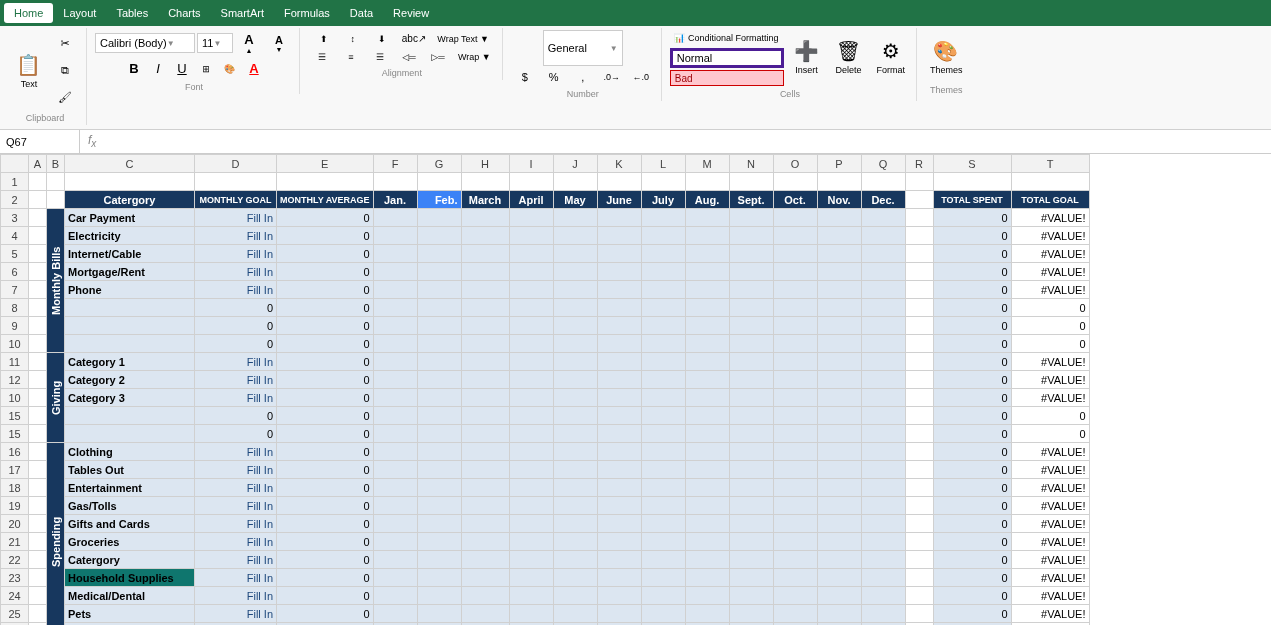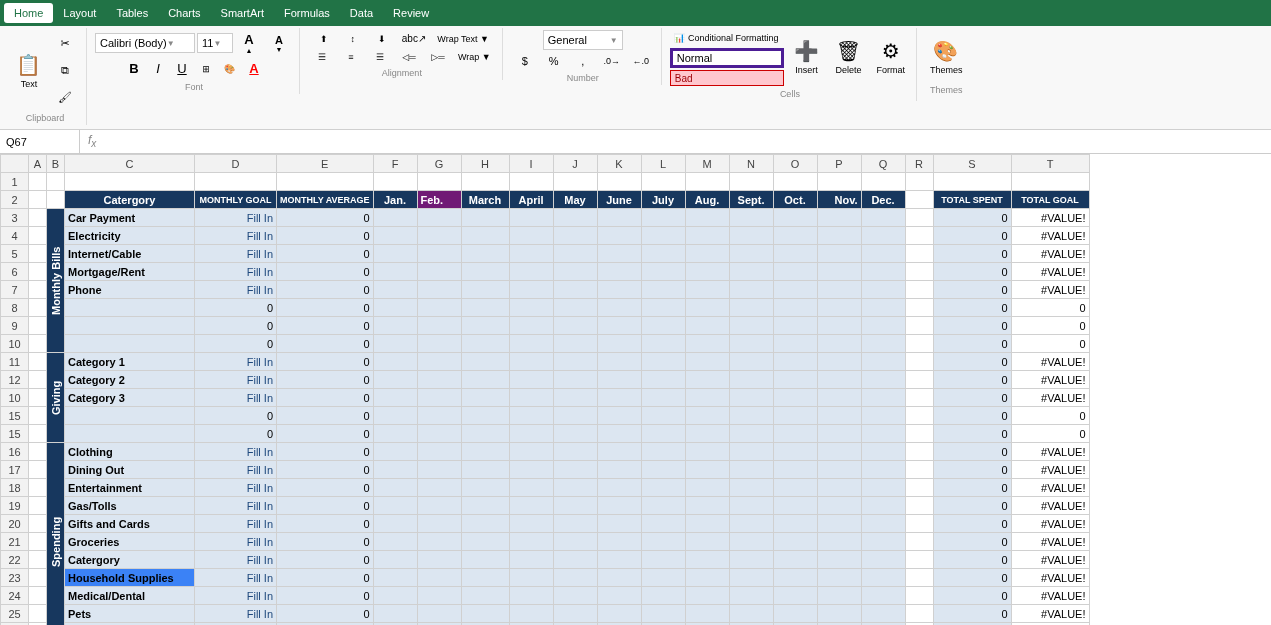--- a/index.html
+++ b/index.html
@@ -176,21 +176,21 @@
       height: 20px;
       width: 36px;
     }
     .format-dropdown {
       display: flex;
       align-items: center;
       border: 1px solid #ccc;
       background: white;
       padding: 1px 4px;
       font-size: 11px;
-      height: 20px;
+      height: 36px;
       min-width: 80px;
     }
     .normal-box { border: 3px solid #4c1d95; background: white; padding: 1px 4px; height: 20px; min-width: 70px; display: flex; align-items: center; }
     .bad-box { border: 1px solid #c00; background: #ffc7ce; color: #9c0006; padding: 1px 4px; height: 16px; min-width: 70px; display: flex; align-items: center; font-size: 10px; }
 
     .grid-wrapper {
       overflow: auto;
       max-height: 490px;
       max-width: 1271px;
     }
@@ -437,30 +437,30 @@
         </tr>
 
         <tr>
           <td class="row-header">2</td>
           <td></td>
           <td></td>
           <td style="background:#17375e;color:white;font-weight:bold;text-align:center;">Catergory</td>
           <td style="background:#17375e;color:white;font-weight:bold;text-align:center;font-size:9px;">MONTHLY GOAL</td>
           <td style="background:#17375e;color:white;font-weight:bold;text-align:center;font-size:9px;">MONTHLY AVERAGE</td>
           <td style="background:#17375e;color:white;font-weight:bold;text-align:center;">Jan.</td>
-          <td style="background:#701a75;color:white;font-weight:bold;text-align:left;">Feb.</td>
+          <td style="background:#3b82f6;color:white;font-weight:bold;text-align:right;">Feb.</td>
           <td style="background:#17375e;color:white;font-weight:bold;text-align:center;">March</td>
           <td style="background:#17375e;color:white;font-weight:bold;text-align:center;">April</td>
           <td style="background:#17375e;color:white;font-weight:bold;text-align:center;">May</td>
           <td style="background:#17375e;color:white;font-weight:bold;text-align:center;">June</td>
           <td style="background:#17375e;color:white;font-weight:bold;text-align:center;">July</td>
           <td style="background:#17375e;color:white;font-weight:bold;text-align:center;">Aug.</td>
           <td style="background:#17375e;color:white;font-weight:bold;text-align:center;">Sept.</td>
           <td style="background:#17375e;color:white;font-weight:bold;text-align:center;">Oct.</td>
-          <td style="background:#17375e;color:white;font-weight:bold;text-align:right;">Nov.</td>
+          <td style="background:#17375e;color:white;font-weight:bold;text-align:center;">Nov.</td>
           <td style="background:#17375e;color:white;font-weight:bold;text-align:center;">Dec.</td>
           <td></td>
           <td style="background:#17375e;color:white;font-weight:bold;text-align:center;font-size:9px;">TOTAL SPENT</td>
           <td style="background:#17375e;color:white;font-weight:bold;text-align:center;font-size:9px;">TOTAL GOAL</td>
         </tr>
 
         <tr>
           <td class="row-header">3</td>
           <td></td>
           <td rowspan="8" style="background:#17375e;color:white;font-weight:bold;vertical-align:middle;text-align:center;writing-mode:vertical-rl;transform:rotate(180deg);font-size:11px;padding:4px 2px;">Monthly Bills</td>
@@ -781,21 +781,21 @@
             <td style="background:#dce6f1;"></td>
             <td style="background:#dce6f1;"></td>
           <td></td>
           <td style="background:#dce6f1;text-align:right;">0</td>
           <td style="text-align:right;">#VALUE!</td>
         </tr>
 
         <tr>
           <td class="row-header">17</td>
           <td></td>
-          <td style="background:#dce6f1;font-weight:bold;">Dining Out</td>
+          <td style="background:#dce6f1;font-weight:bold;">Tables Out</td>
           <td style="background:#dce6f1;text-align:right;color:#1f497d;">Fill In</td>
           <td style="background:#dce6f1;text-align:right;">0</td>
           <td style="background:#dce6f1;"></td>
             <td style="background:#dce6f1;"></td>
             <td style="background:#dce6f1;"></td>
             <td style="background:#dce6f1;"></td>
             <td style="background:#dce6f1;"></td>
             <td style="background:#dce6f1;"></td>
             <td style="background:#dce6f1;"></td>
             <td style="background:#dce6f1;"></td>
@@ -919,21 +919,21 @@
             <td style="background:#dce6f1;"></td>
             <td style="background:#dce6f1;"></td>
           <td></td>
           <td style="background:#dce6f1;text-align:right;">0</td>
           <td style="text-align:right;">#VALUE!</td>
         </tr>
 
         <tr>
           <td class="row-header">23</td>
           <td></td>
-          <td style="background:#3b82f6;font-weight:bold;">Household Supplies</td>
+          <td style="background:#0f766e;font-weight:bold;">Household Supplies</td>
           <td style="background:#dce6f1;text-align:right;color:#1f497d;">Fill In</td>
           <td style="background:#dce6f1;text-align:right;">0</td>
           <td style="background:#dce6f1;"></td>
             <td style="background:#dce6f1;"></td>
             <td style="background:#dce6f1;"></td>
             <td style="background:#dce6f1;"></td>
             <td style="background:#dce6f1;"></td>
             <td style="background:#dce6f1;"></td>
             <td style="background:#dce6f1;"></td>
             <td style="background:#dce6f1;"></td>

